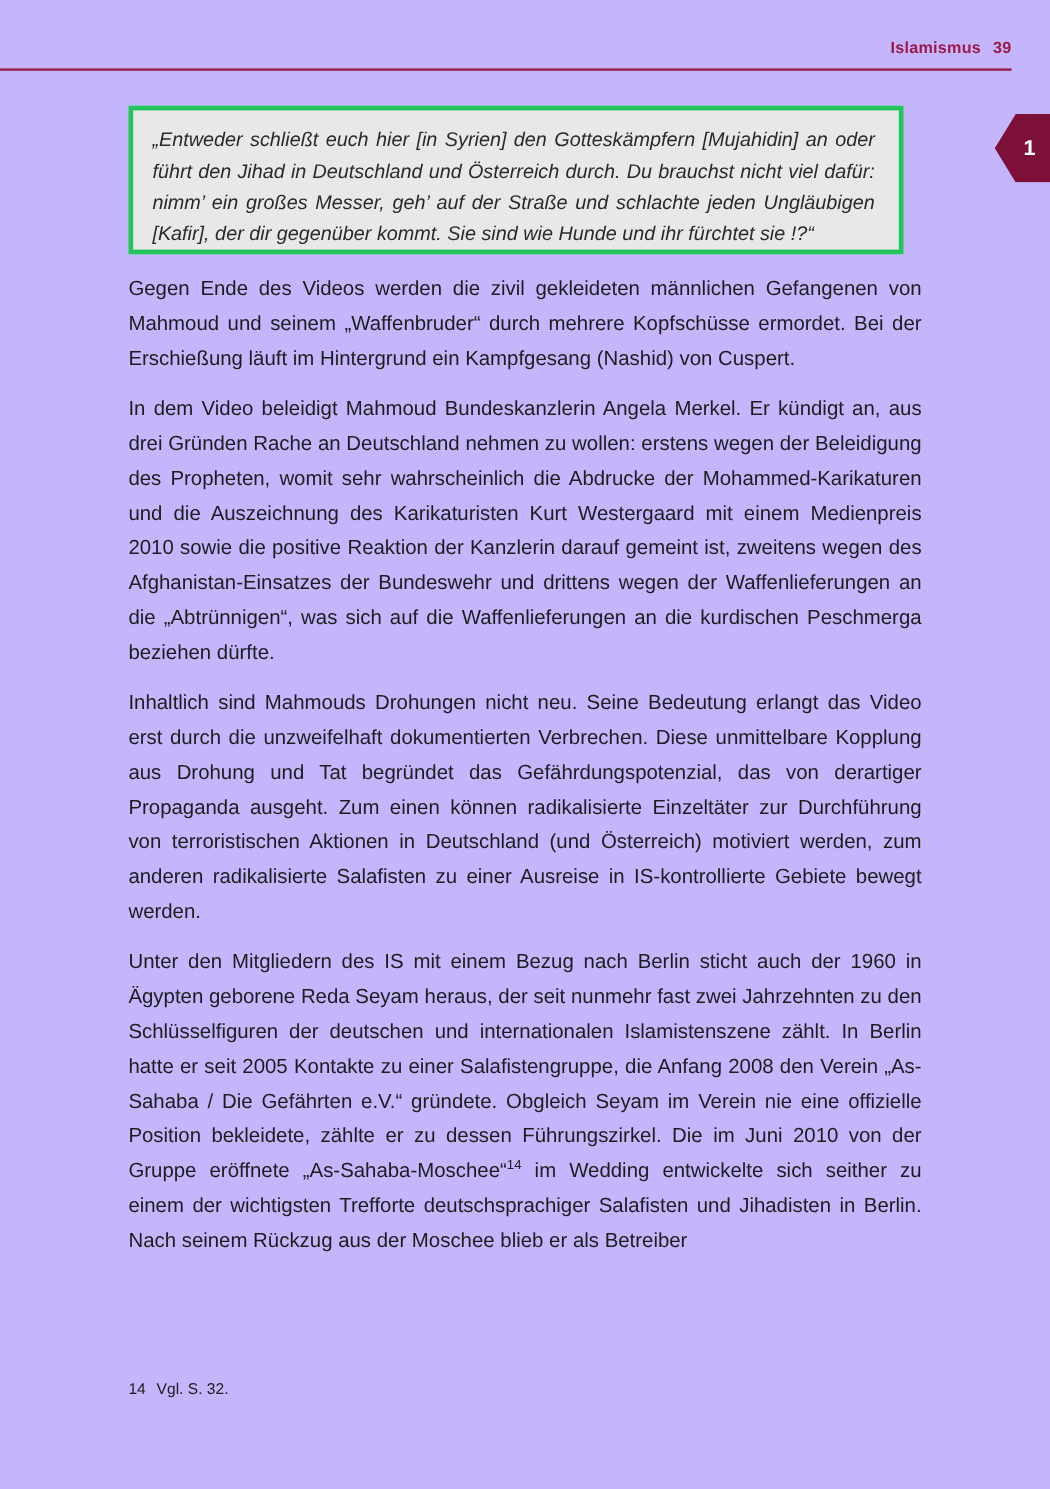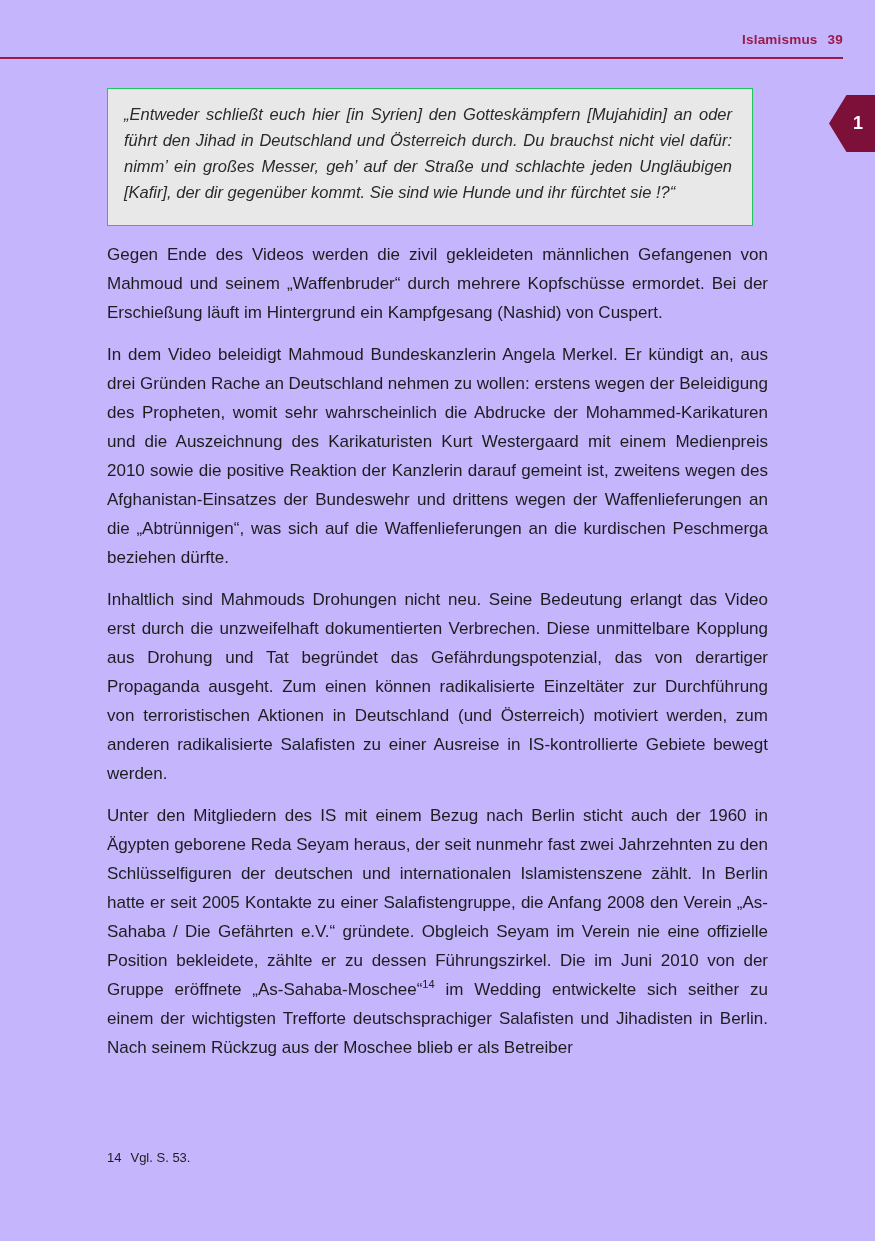--- a/index.html
+++ b/index.html
@@ -54,22 +54,22 @@
   
   .content {
     position: absolute;
     top: 88px;
     left: 107px;
     width: 661px;
   }
   .quote-box {
     width: 646px;
     background: #e8e8e8;
-    border: 1px solid #22c55e;
-    padding: 12px 20px 20px 16px;
+    border: 4px solid #22c55e;
+    padding: 12px 20px 0 16px;
     font-style: italic;
     font-size: 16.5px;
     line-height: 26px;
     color: #2a2a2a;
     text-align: justify;
   }
   .body-text { margin-top: 14px; }
   .para {
     font-size: 17px;
     line-height: 29px;
@@ -122,16 +122,16 @@
       <p class="para">In dem Video beleidigt Mahmoud Bundeskanzlerin Angela Merkel. Er kündigt an, aus drei Gründen Rache an Deutschland nehmen zu wollen: erstens wegen der Beleidigung des Propheten, womit sehr wahrscheinlich die Abdrucke der Mohammed-Karikaturen und die Auszeichnung des Karikaturisten Kurt Westergaard mit einem Medienpreis 2010 sowie die positive Reaktion der Kanzlerin darauf gemeint ist, zweitens wegen des Afghanistan-Einsatzes der Bundeswehr und drittens wegen der Waffenlieferungen an die „Abtrünnigen“, was sich auf die Waffenlieferungen an die kurdischen Peschmerga beziehen dürfte.</p>
       <p class="para">Inhaltlich sind Mahmouds Drohungen nicht neu. Seine Bedeutung erlangt das Video erst durch die unzweifelhaft dokumentierten Verbrechen. Diese unmittelbare Kopplung aus Drohung und Tat begründet das Gefährdungspotenzial, das von derartiger Propaganda ausgeht. Zum einen können radikalisierte Einzeltäter zur Durchführung von terroristischen Aktionen in Deutschland (und Österreich) motiviert werden, zum anderen radikalisierte Salafisten zu einer Ausreise in IS-kontrollierte Gebiete bewegt werden.</p>
 
 
       <p class="para"><span>Unter den Mitgliedern des IS mit einem Bezug nach Berlin sticht auch der 1960 in Ägypten geborene Reda Seyam heraus, der seit nunmehr fast zwei Jahrzehnten zu den Schlüsselfiguren der deutschen und internationalen Islamistenszene zählt. In Berlin hatte er seit 2005 Kontakte zu einer Salafistengruppe, die Anfang 2008 den Verein „As-Sahaba / Die Gefährten e.V.“ gründete. Obgleich Seyam im Verein nie eine offizielle Position bekleidete, zählte er zu dessen Führungszirkel. Die im Juni 2010 von der Gruppe eröffnete „As-Sahaba-Moschee“</span><span class="fn-ref">14</span><span> im Wedding entwickelte sich seither zu einem der wichtigsten Trefforte deutschsprachiger Salafisten und Jihadisten in Berlin. Nach seinem Rückzug aus der Moschee blieb er als Betreiber</span></p>
     </div>
 
   </div>
 
   <div class="footnote">
-    <span class="fn-marker">14</span><span>Vgl. S. 53.</span>
+    <span class="fn-marker">14</span><span>Vgl. S. 32.</span>
   </div>
 
 </div>
 
 </body></html>

